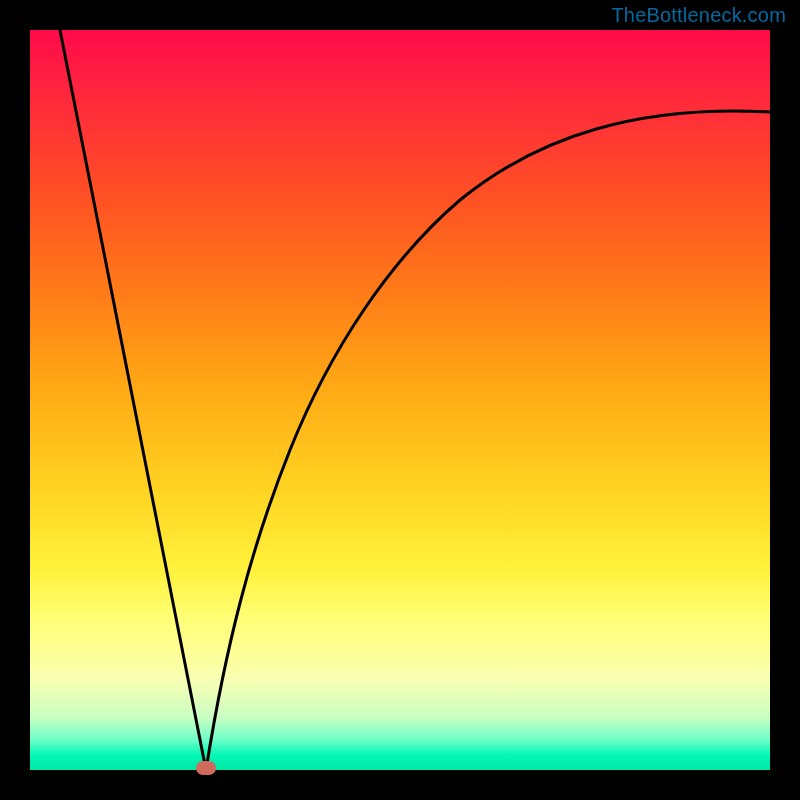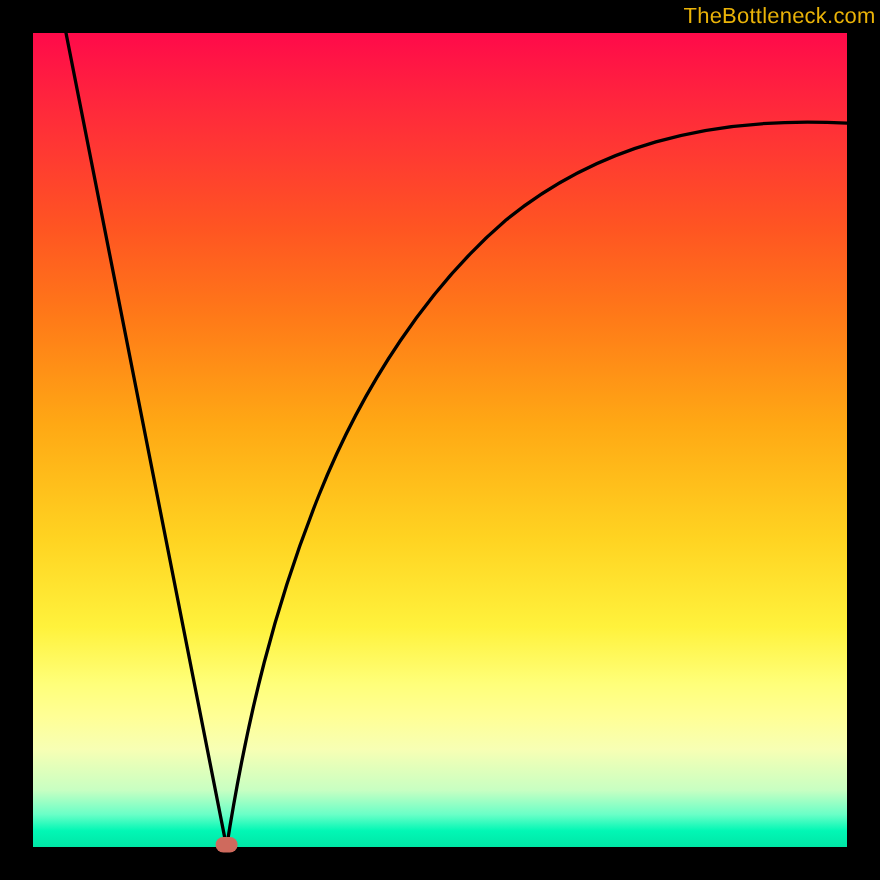--- a/index.html
+++ b/index.html
@@ -36,22 +36,22 @@
       #f7ffb4 88%,
       #c8ffc2 93%,
       #6affc7 96%,
       #02f7b5 98%,
       #00e6a6 100%
     );
   }
   .watermark {
     position: absolute;
     top: 4px;
-    right: 4px;
-    color: #eab308;
+    right: 14px;
+    color: #0369a1;
     font-size: 20px;
     letter-spacing: 0.2px;
     font-weight: 500;
     user-select: none;
   }
   .curve {
     position: absolute;
     left: 0;
     top: 0;
     width: 740px;

